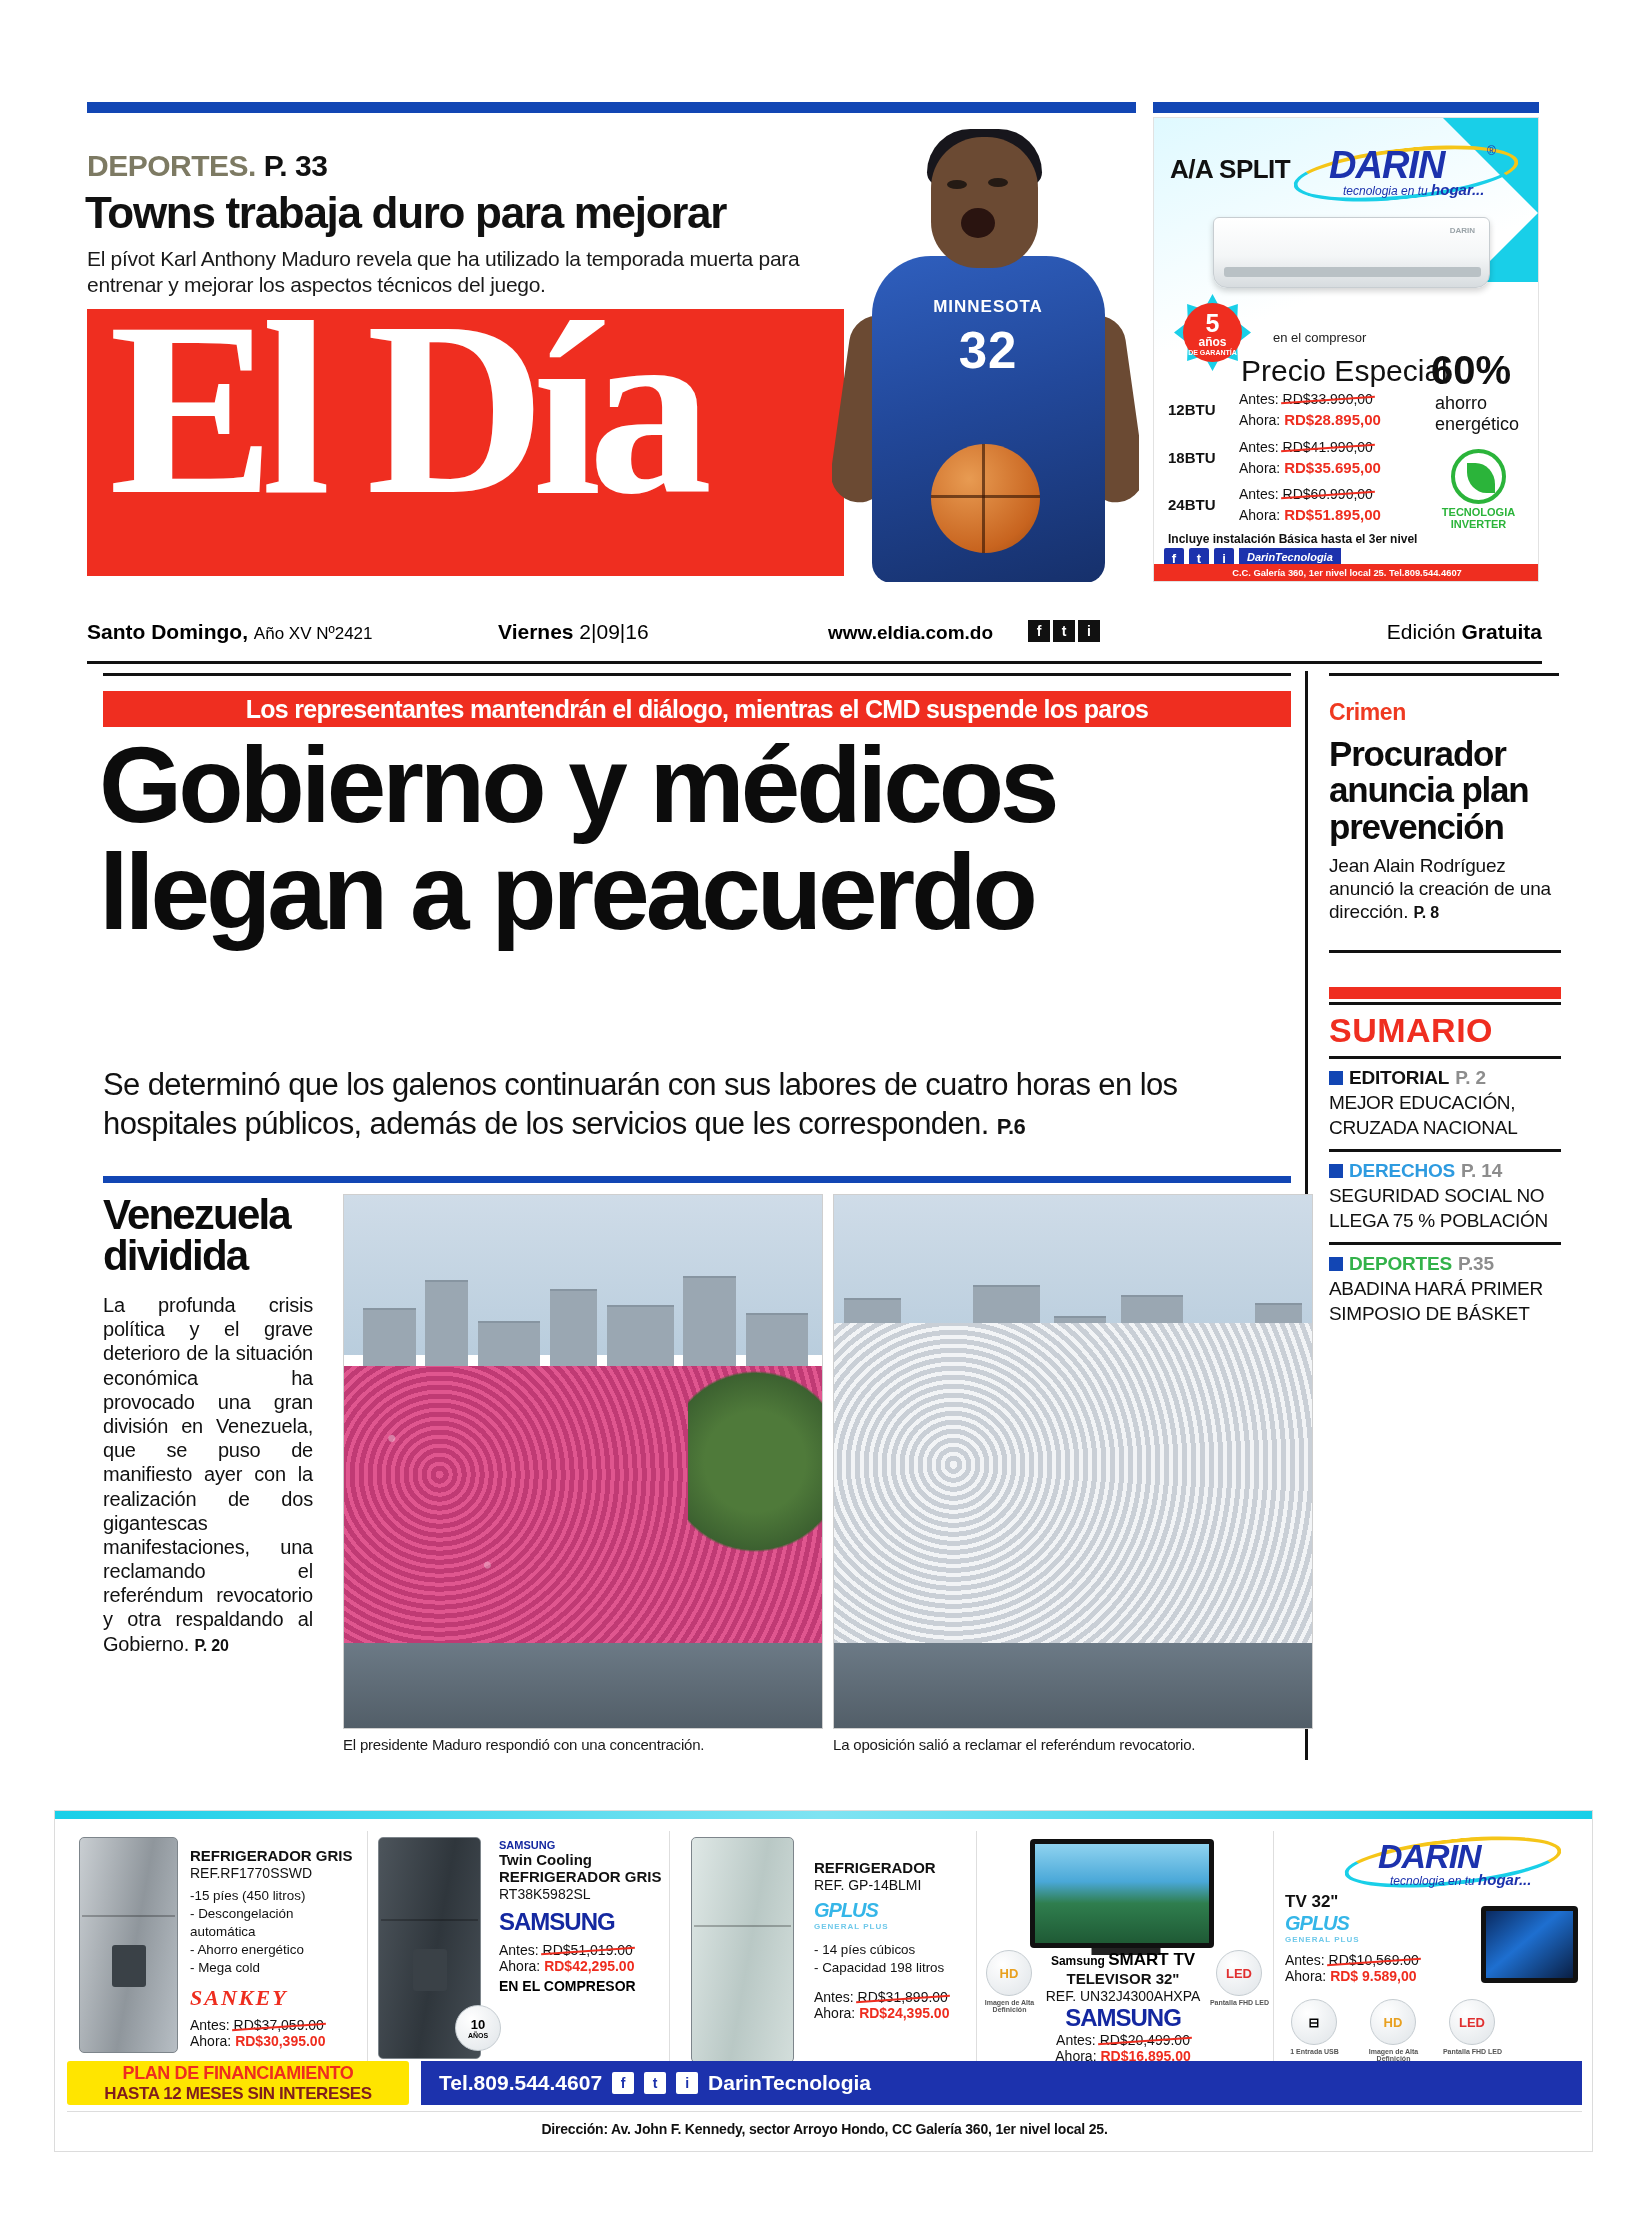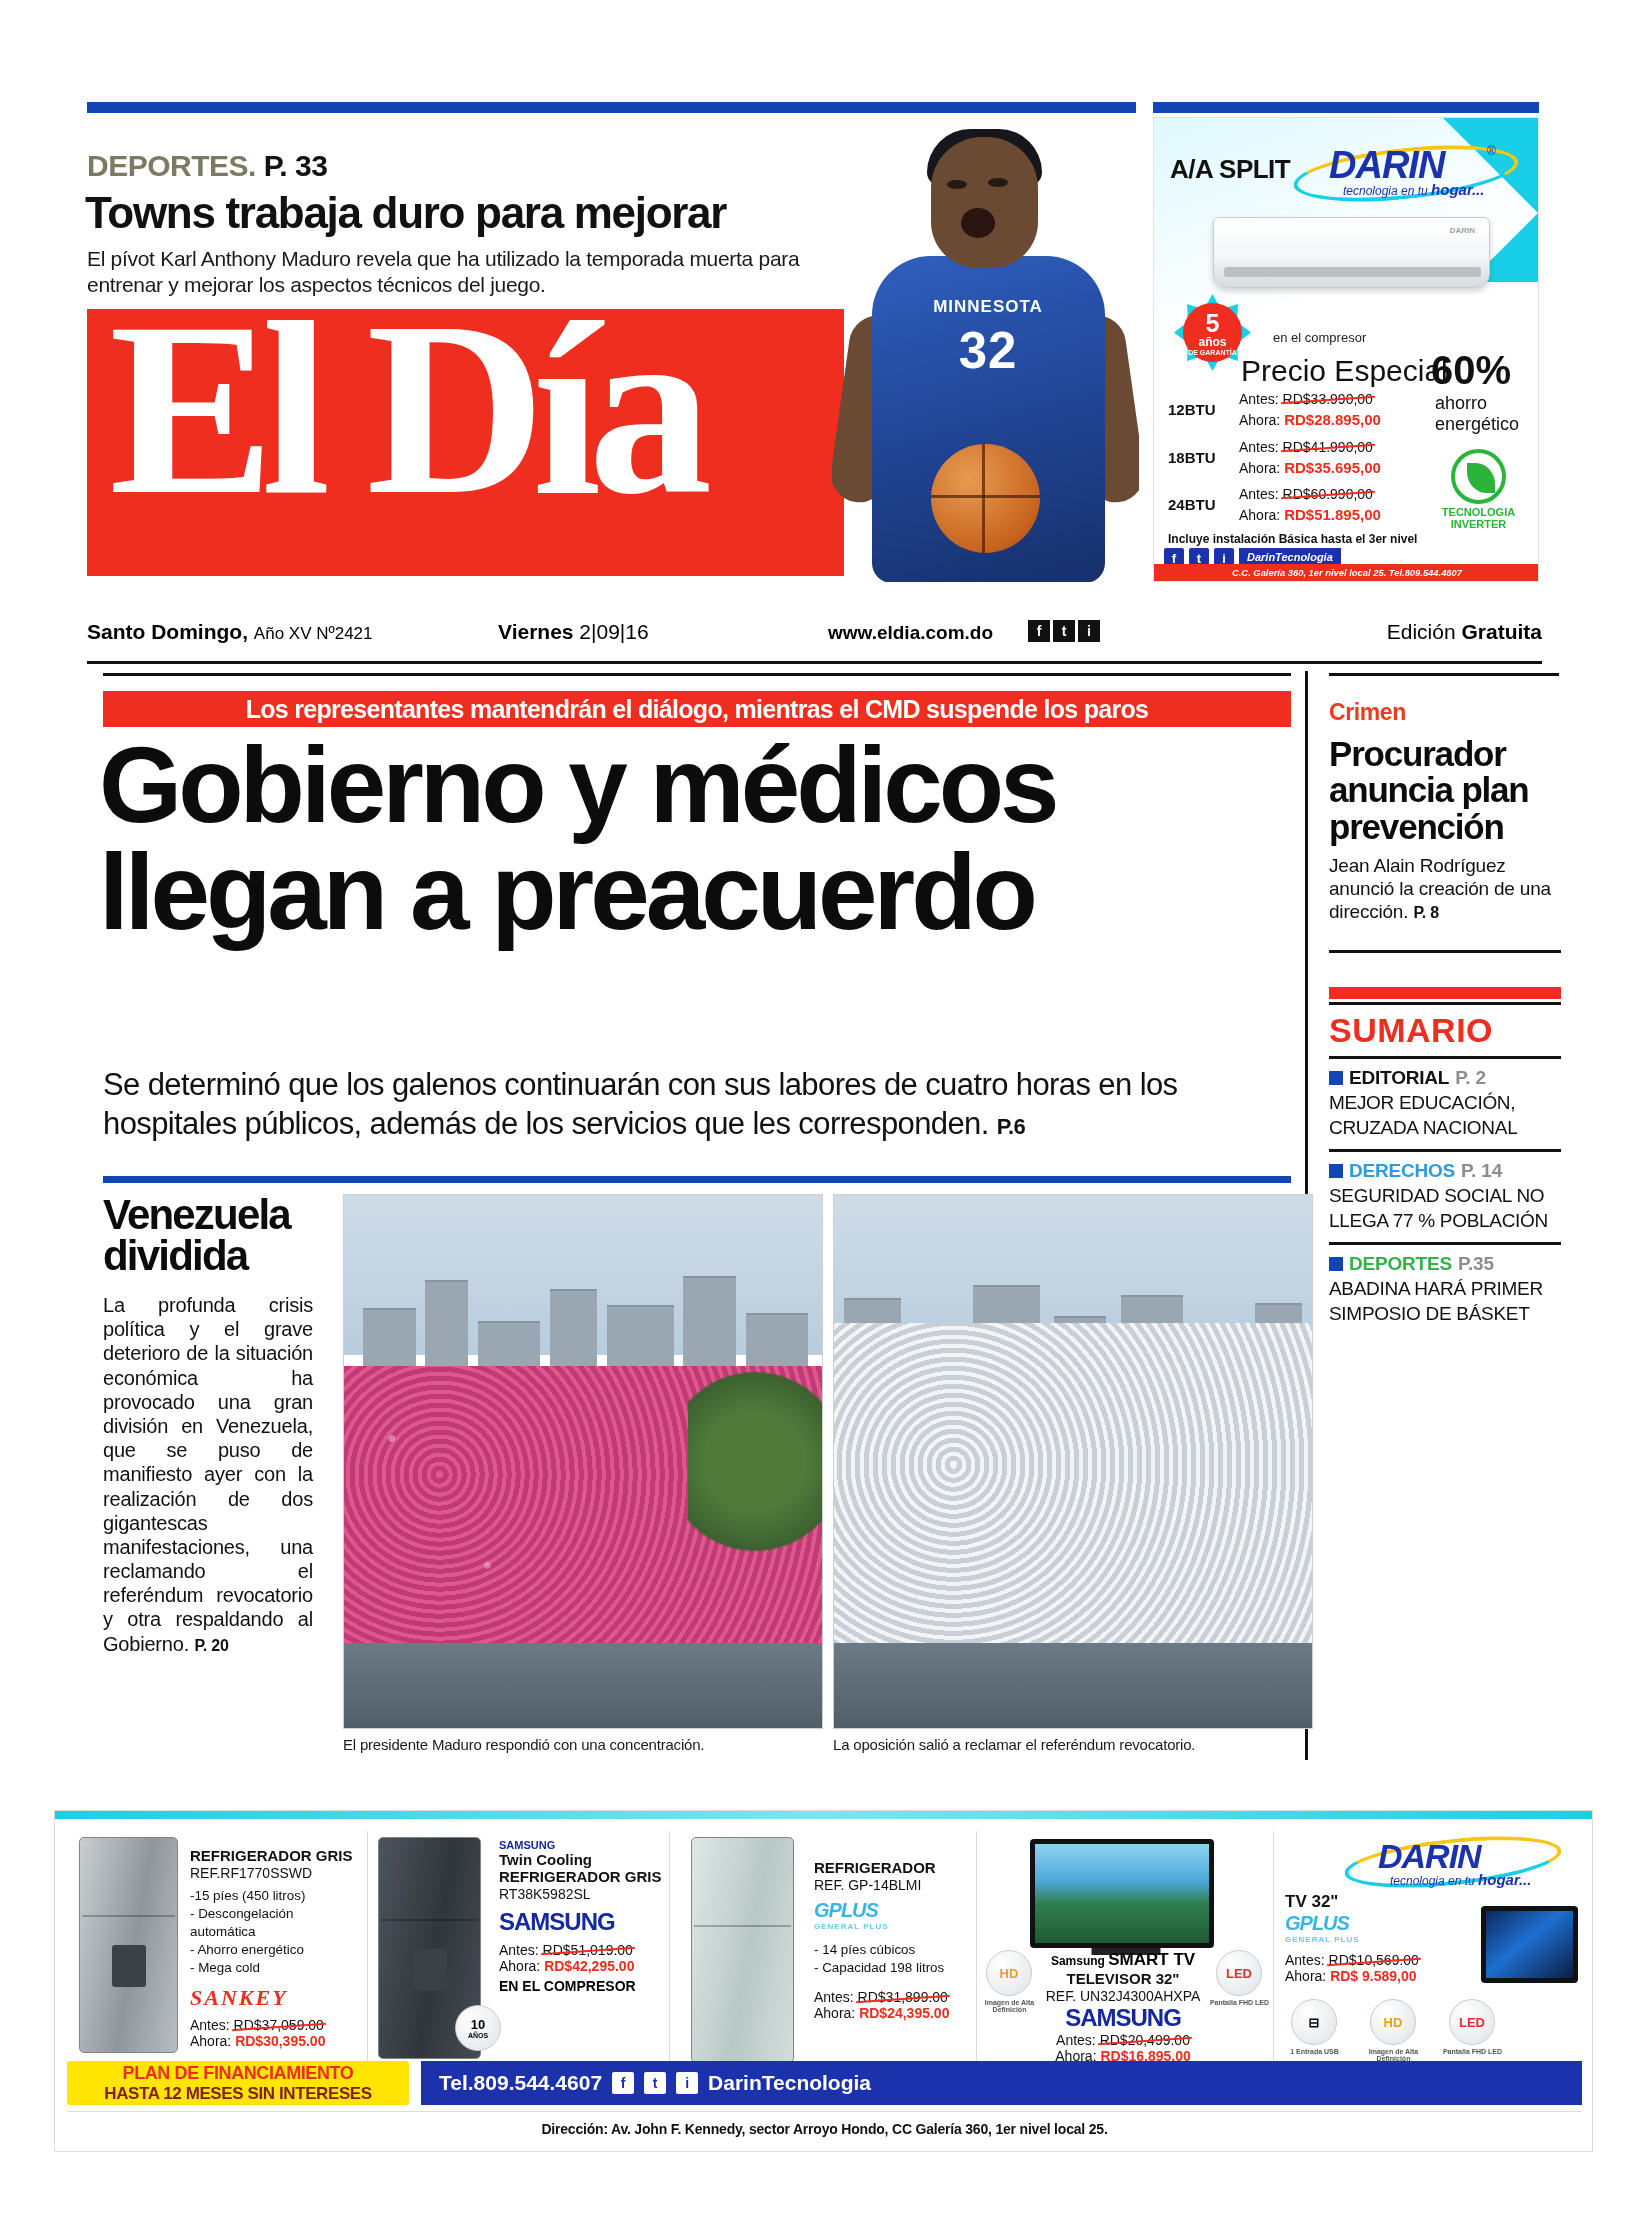--- a/index.html
+++ b/index.html
@@ -125,21 +125,21 @@
     background:#2bb43a; border-radius:0 70% 0 70%; }
   .inverter-txt { position:absolute; left:269px; top:388px; width:111px; text-align:center;
     font-size:11px; font-weight:bold; color:#2bb43a; line-height:1.1; }
 
   .soc-strip { position:absolute; left:10px; top:430px; display:flex; gap:5px; }
   .soc-sq { width:20px; height:20px; background:#1c32ad; color:#fff; font-size:13px;
     display:flex; align-items:center; justify-content:center; font-weight:bold; border-radius:2px; }
   .darin-tech-bar { position:absolute; left:85px; top:430px; background:#1c32ad; color:#fff;
     font-size:11px; font-weight:bold; padding:3px 8px; font-style:italic; }
   .ac-addr { position:absolute; left:0; bottom:0; width:386px; background:#ef2e20;
-    color:#fff; font-size:9.4px; font-weight:bold; padding:3px 6px; text-align:center;font-style:italic; }
+    color:#fff; font-size:9.4px; font-weight:bold; padding:3px 6px; text-align:center; }
 
   
   .info-bar { position:absolute; left:87px; top:616px; width:1455px; height:44px; }
   .loc { position:absolute; left:0; top:4px; font-size:21px; }
   .loc b { font-weight:bold; }
   .loc .yr { font-size:17px; }
   .date { position:absolute; left:411px; top:4px; font-size:21px; }
   .date b { font-weight:bold; }
   .web { position:absolute; left:741px; top:6px; font-size:19px; font-weight:bold; }
   .web-soc { position:absolute; left:941px; top:4px; display:flex; gap:3px; }
@@ -502,21 +502,21 @@
         <div class="sum-txt">CRUZADA NACIONAL</div>
       </div>
 
       <div class="sum-item">
         <div class="sum-head">
           <span class="sq" style="background:#1246b4;"></span>
           <span style="color:#2e9be0;">DERECHOS</span>
           <span class="sum-pg">P. 14</span>
         </div>
         <div class="sum-txt">SEGURIDAD SOCIAL NO</div>
-        <div class="sum-txt">LLEGA 77 % POBLACIÓN</div>
+        <div class="sum-txt">LLEGA 75 % POBLACIÓN</div>
       </div>
 
       <div class="sum-item">
         <div class="sum-head">
           <span class="sq" style="background:#1246b4;"></span>
           <span style="color:#33b24a;">DEPORTES</span>
           <span class="sum-pg">P.35</span>
         </div>
         <div class="sum-txt">ABADINA HARÁ PRIMER</div>
         <div class="sum-txt">SIMPOSIO DE BÁSKET</div>

